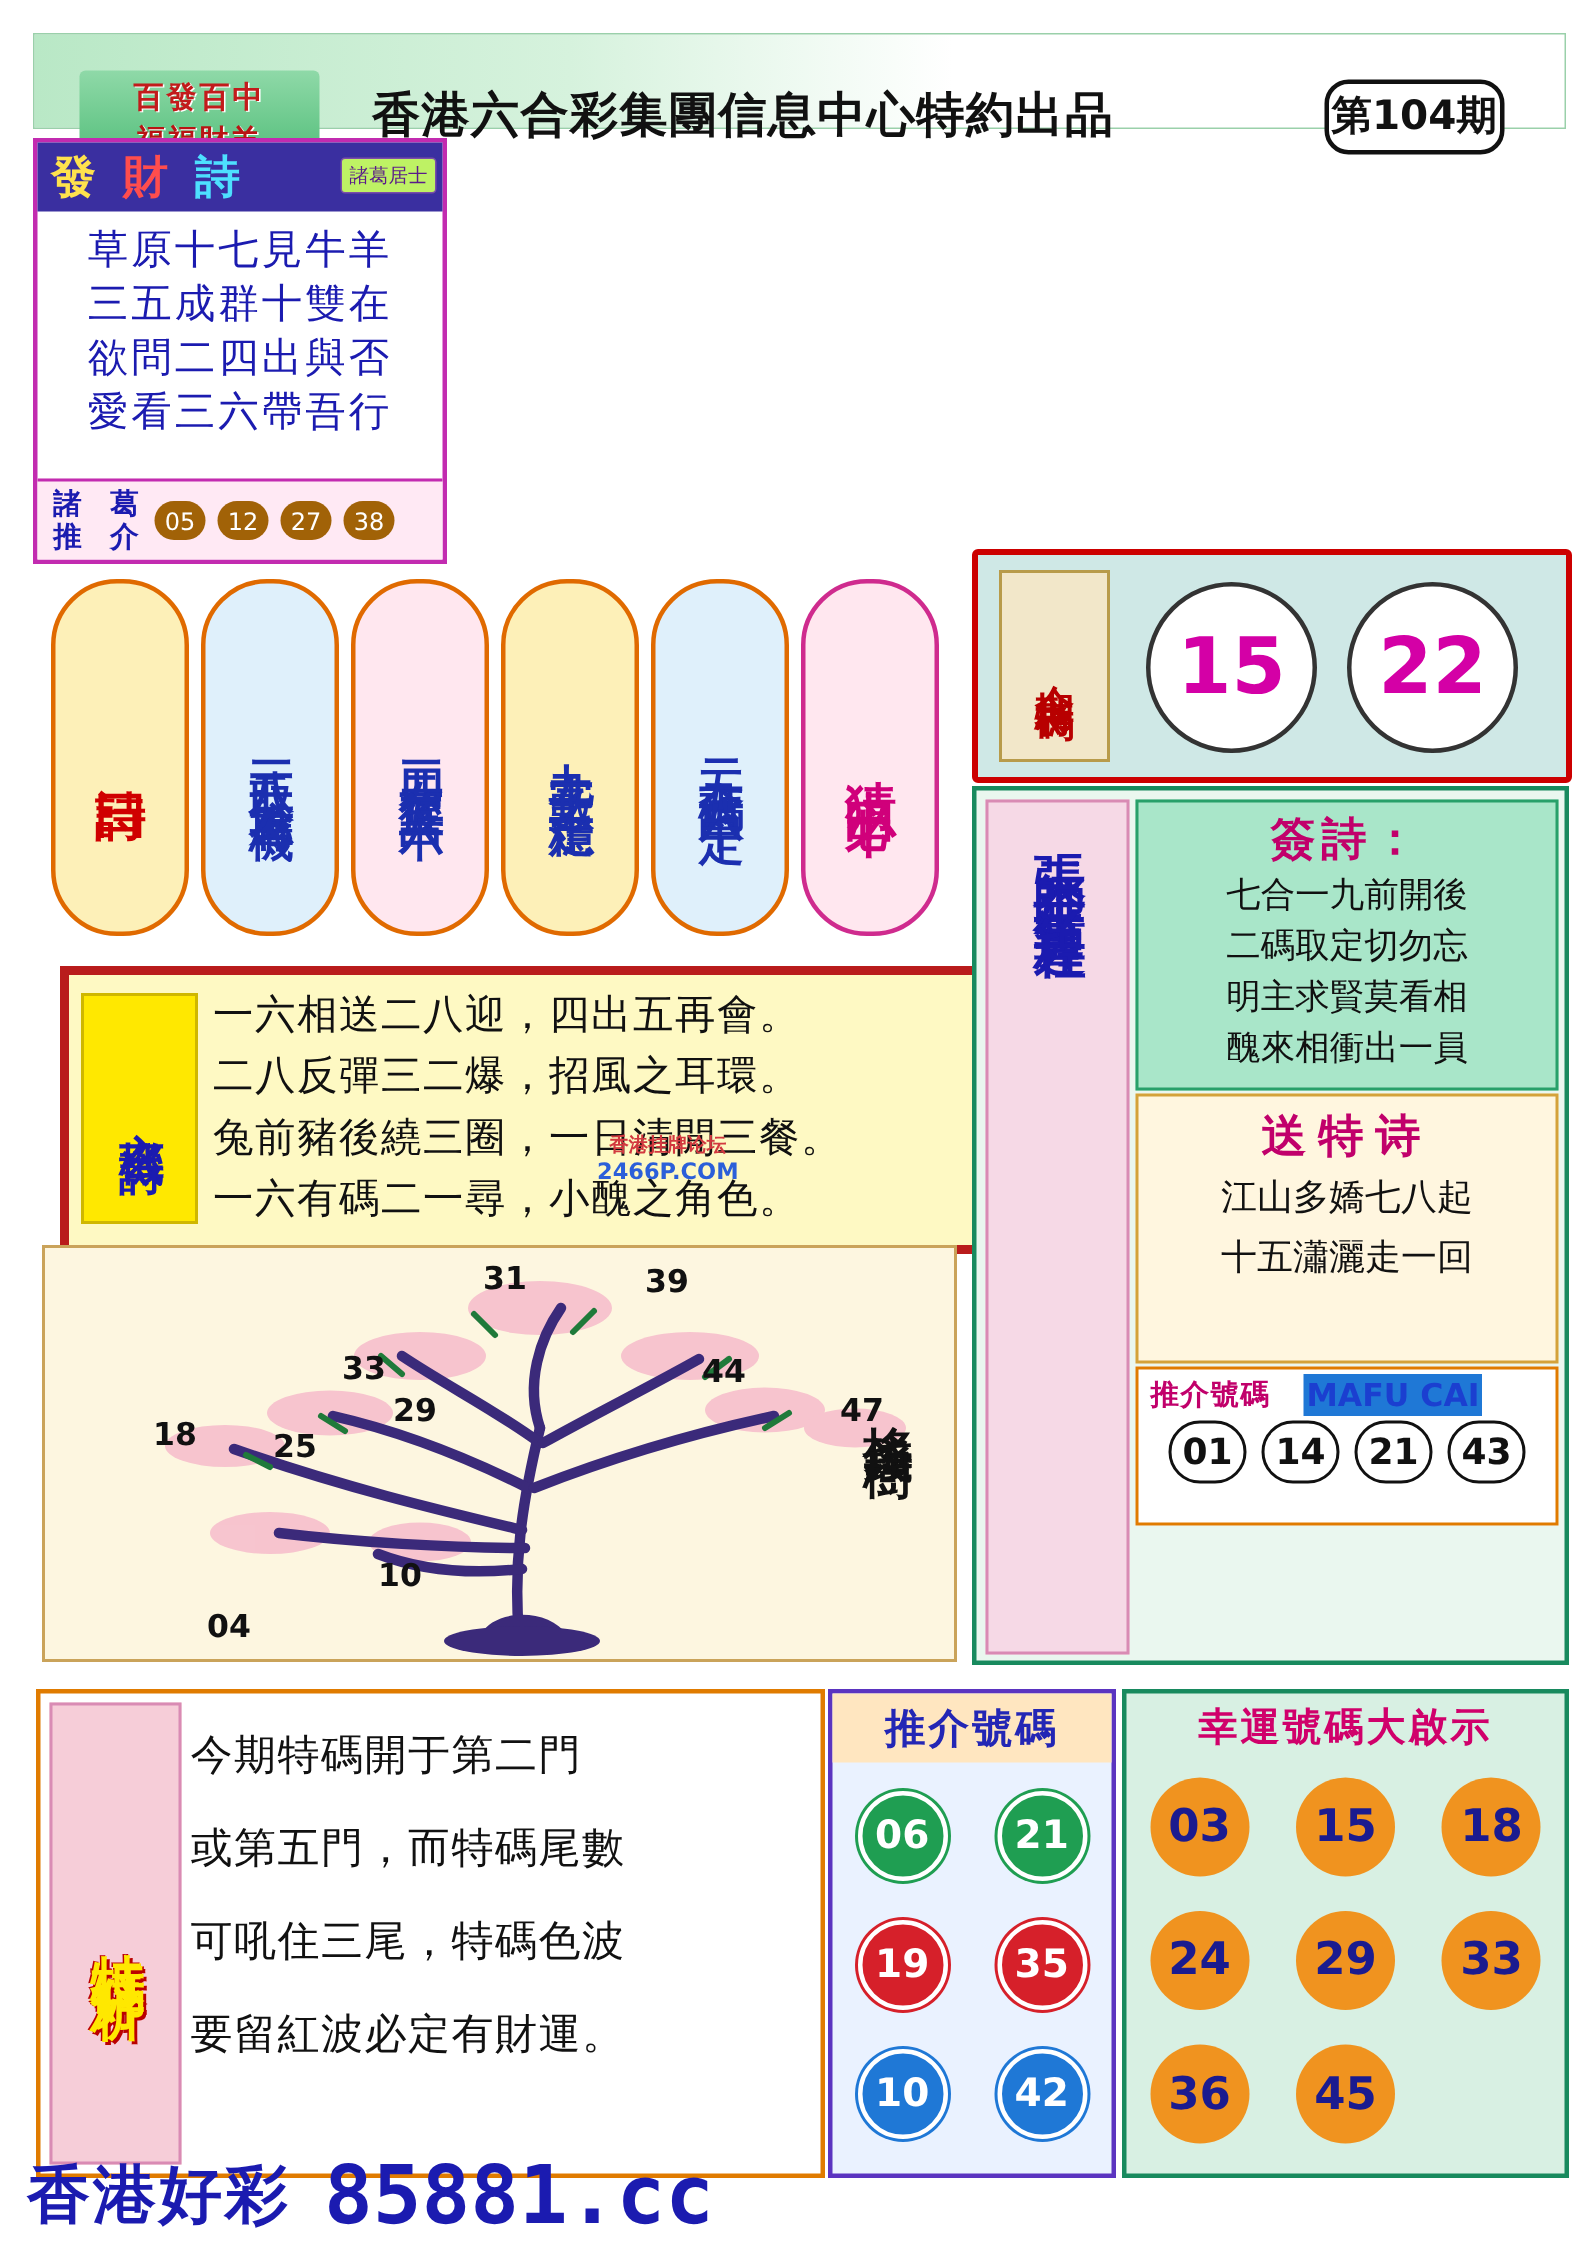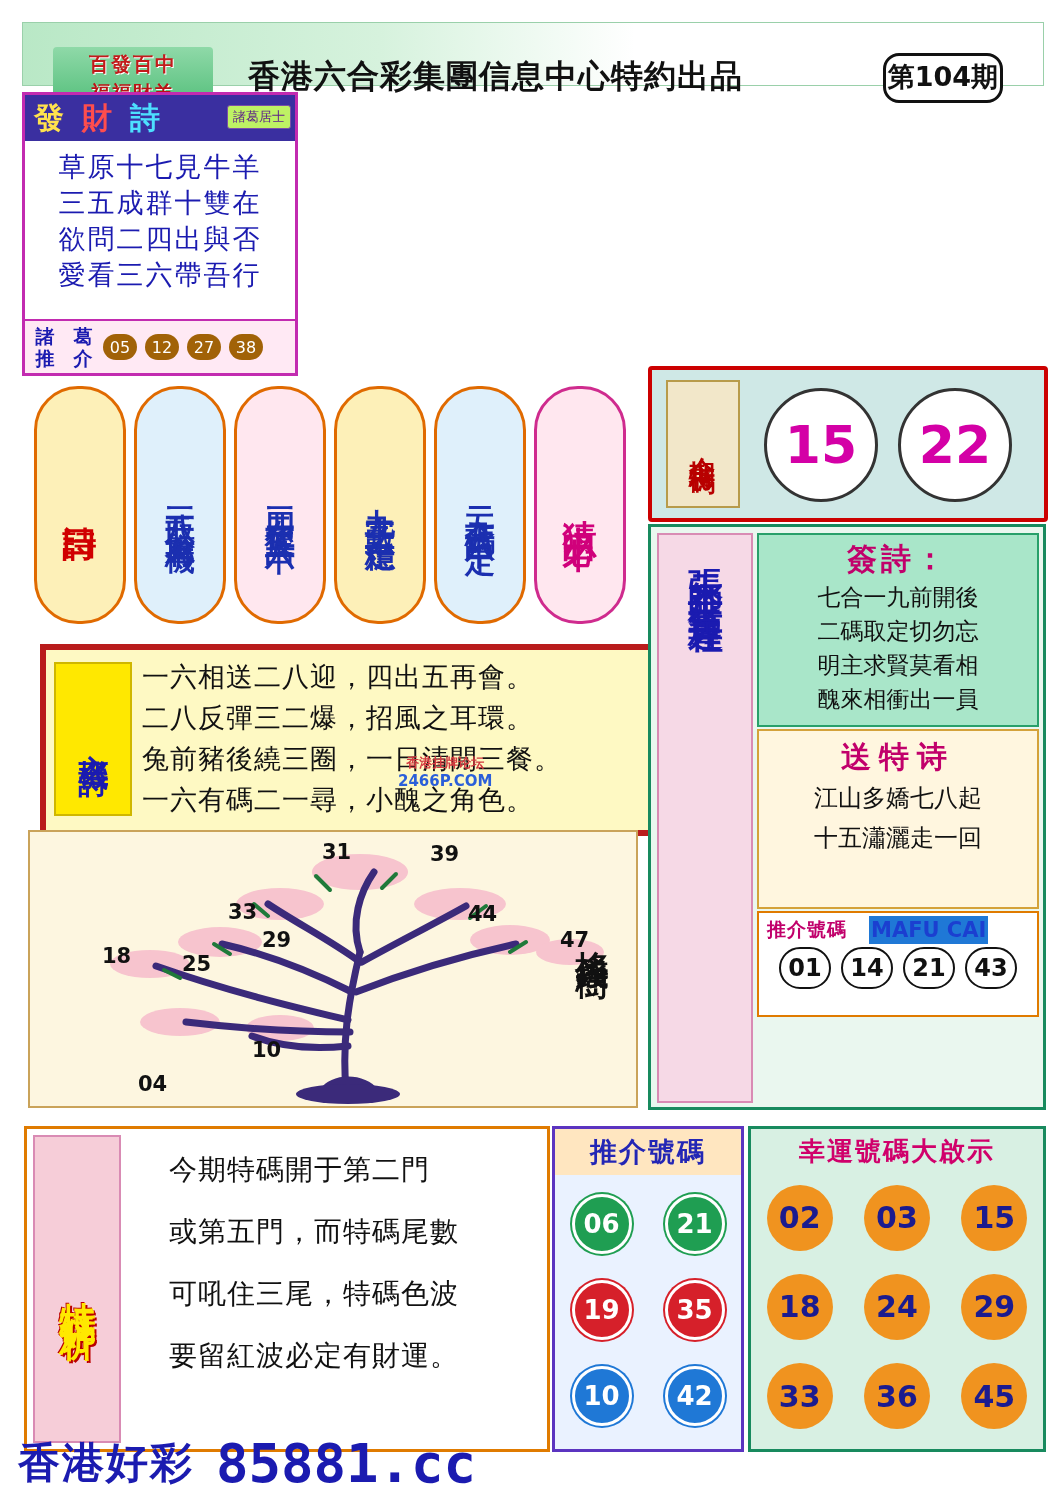--- a/index.html
+++ b/index.html
@@ -91,21 +91,21 @@
   .tj-head{display:flex;align-items:center;height:34px;}
   .tj-head .a{color:#c1006b;font-size:19px;font-weight:bold;margin-left:8px;letter-spacing:1px;}
   .tj-head .b{color:#1b3fd0;font-size:21px;font-weight:bold;margin-left:24px;}
   .tj-balls{display:flex;gap:10px;justify-content:center;}
   .tj-balls span{width:48px;height:38px;border:2px solid #111;border-radius:24px;display:flex;align-items:center;justify-content:center;font-size:24px;font-weight:bold;color:#111;}
 
   
   .analysis{position:absolute;left:24px;top:1126px;width:520px;height:320px;border:3px solid #e07b00;background:#fff;}
   .an-label{position:absolute;left:6px;top:6px;width:84px;height:304px;background:#f6cdd8;border:2px solid #d98bb4;display:flex;align-items:center;justify-content:center;}
   .an-label span{writing-mode:vertical-rl;text-orientation:upright;font-size:36px;font-weight:bold;color:#ffe800;text-shadow:2px 2px 0 #b00,-1px -1px 0 #b00;letter-spacing:8px;}
-  .an-text{position:absolute;left:100px;top:10px;width:410px;margin-left:42px;}
+  .an-text{position:absolute;left:100px;top:10px;width:410px;}
   .an-text div{font-size:28px;color:#111;line-height:62px;letter-spacing:1px;font-family:"DejaVu Serif","Liberation Serif",serif;}
 
   
   .recbox{position:absolute;left:552px;top:1126px;width:186px;height:320px;border:3px solid #5b34c0;background:#eaf2ff;}
   .rec-title{height:46px;background:#ffe6c0;display:flex;align-items:center;justify-content:center;font-size:27px;font-weight:bold;color:#2326b5;letter-spacing:2px;}
   .rec-rows{padding-top:6px;}
   .rec-row{display:flex;justify-content:space-around;align-items:center;height:86px;}
   .rb{width:54px;height:54px;border-radius:50%;display:flex;align-items:center;justify-content:center;font-size:26px;font-weight:bold;color:#fff;border:3px solid #fff;}
   .g{background:#1f9e52;box-shadow:0 0 0 2px #1f9e52;}
   .r{background:#d6202a;box-shadow:0 0 0 2px #d6202a;}
@@ -316,23 +316,20 @@
         <div class="rb b">10</div>
         <div class="rb b">42</div>
       </div>
     </div>
   </div>
 
   <div class="lucky">
     <div class="lk-title">幸運號碼大啟示</div>
     <div class="lk-grid">
       <div class="lk-cell">
-          <div class="lk-ball">02</div>
-        </div>
-      <div class="lk-cell">
           <div class="lk-ball">03</div>
         </div>
       <div class="lk-cell">
           <div class="lk-ball">15</div>
         </div>
       <div class="lk-cell">
           <div class="lk-ball">18</div>
         </div>
       <div class="lk-cell">
           <div class="lk-ball">24</div>

